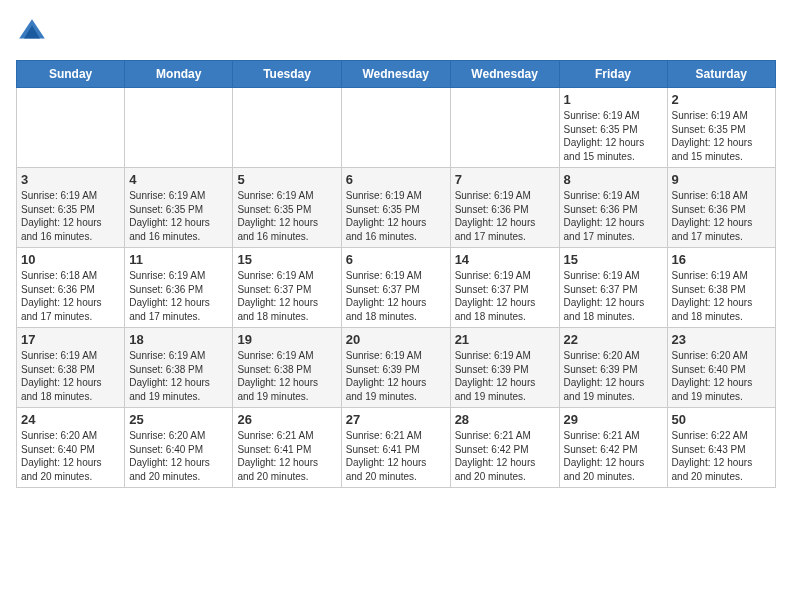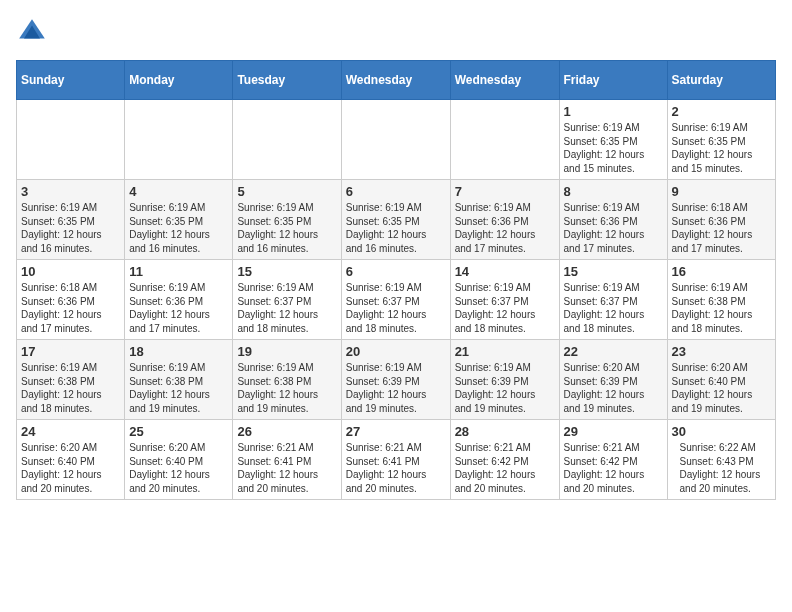--- a/index.html
+++ b/index.html
@@ -55,22 +55,22 @@
     .calendar {
       width: 100%;
       border-collapse: collapse;
       border: 1px solid #ccc;
     }
     .calendar th {
       background-color: #3a7abf;
       color: #fff;
       font-size: 12px;
       font-weight: bold;
-      padding: 12px 4px;
-      text-align: left;
+      padding: 6px 4px;
+      text-align: center;
       border: 1px solid #2a6aaf;
     }
     .calendar td {
       width: 110px;
       vertical-align: top;
       padding: 4px 4px;
       font-size: 10px;
       color: #333;
       border: 1px solid #ccc;
       background: #fff;
@@ -338,21 +338,21 @@
 and 20 minutes.</div>
         </td>
         <td>
           <span class="day-num">29</span>
           <div class="day-info" style="white-space: pre-line;">Sunrise: 6:21 AM
 Sunset: 6:42 PM
 Daylight: 12 hours
 and 20 minutes.</div>
         </td>
         <td>
-          <span class="day-num">30</span>
-          <div class="day-info" style="white-space: pre-line; margin-left: 8px;">Sunrise: 6:22 AM
+          <span class="day-num">50</span>
+          <div class="day-info" style="white-space: pre-line;">Sunrise: 6:22 AM
 Sunset: 6:43 PM
 Daylight: 12 hours
 and 20 minutes.</div>
         </td>
       </tr>
     </tbody>
 </table>
 
 </body></html>

